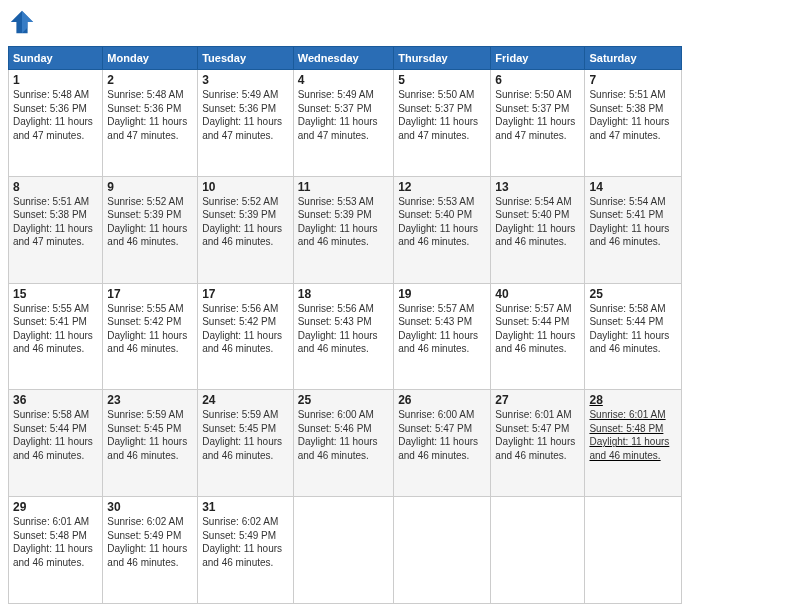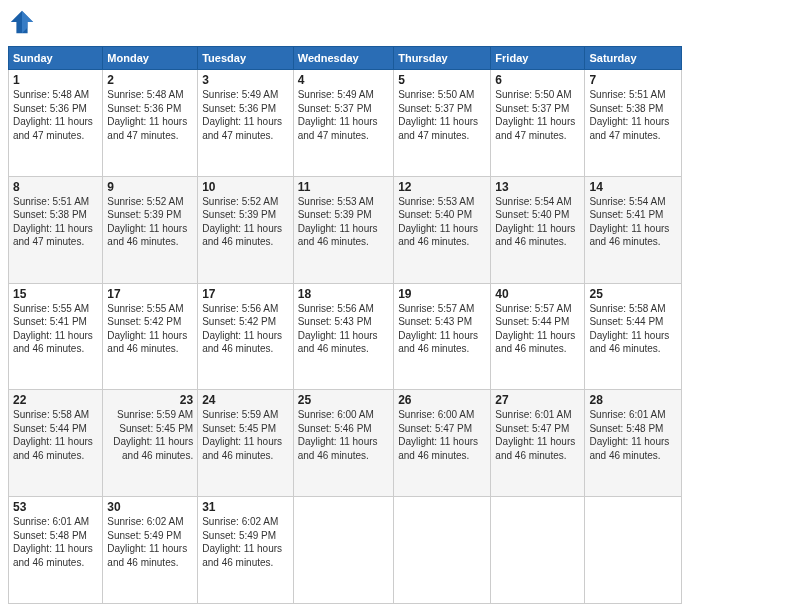--- a/index.html
+++ b/index.html
@@ -223,51 +223,51 @@
         <span class="day-num">40</span>
         <span class="day-info">Sunrise: 5:57 AM<br>Sunset: 5:44 PM<br>Daylight: 11 hours and 46 minutes.</span>
       </td>
           <td>
         <span class="day-num">25</span>
         <span class="day-info">Sunrise: 5:58 AM<br>Sunset: 5:44 PM<br>Daylight: 11 hours and 46 minutes.</span>
       </td>
         </tr>
         <tr>
           <td style="background: rgb(245, 245, 245);">
-        <span class="day-num">22</span>
+        <span class="day-num">36</span>
         <span class="day-info">Sunrise: 5:58 AM<br>Sunset: 5:44 PM<br>Daylight: 11 hours and 46 minutes.</span>
       </td>
-          <td style="background: rgb(245, 245, 245); text-align: right;">
+          <td style="background: rgb(245, 245, 245);">
         <span class="day-num">23</span>
         <span class="day-info">Sunrise: 5:59 AM<br>Sunset: 5:45 PM<br>Daylight: 11 hours and 46 minutes.</span>
       </td>
           <td style="background: rgb(245, 245, 245); margin-left: 36px;">
         <span class="day-num">24</span>
         <span class="day-info">Sunrise: 5:59 AM<br>Sunset: 5:45 PM<br>Daylight: 11 hours and 46 minutes.</span>
       </td>
           <td style="background: rgb(245, 245, 245);">
         <span class="day-num">25</span>
         <span class="day-info">Sunrise: 6:00 AM<br>Sunset: 5:46 PM<br>Daylight: 11 hours and 46 minutes.</span>
       </td>
           <td style="background: rgb(245, 245, 245); margin-top: 18px;">
         <span class="day-num">26</span>
         <span class="day-info">Sunrise: 6:00 AM<br>Sunset: 5:47 PM<br>Daylight: 11 hours and 46 minutes.</span>
       </td>
           <td style="background: rgb(245, 245, 245);">
         <span class="day-num">27</span>
         <span class="day-info">Sunrise: 6:01 AM<br>Sunset: 5:47 PM<br>Daylight: 11 hours and 46 minutes.</span>
       </td>
-          <td style="background: rgb(245, 245, 245);">
+          <td style="background: rgb(245, 245, 245); text-decoration: underline;">
         <span class="day-num">28</span>
         <span class="day-info">Sunrise: 6:01 AM<br>Sunset: 5:48 PM<br>Daylight: 11 hours and 46 minutes.</span>
       </td>
         </tr>
         <tr class="last-row">
           <td>
-        <span class="day-num">53</span>
+        <span class="day-num">29</span>
         <span class="day-info">Sunrise: 6:01 AM<br>Sunset: 5:48 PM<br>Daylight: 11 hours and 46 minutes.</span>
       </td>
           <td>
         <span class="day-num">30</span>
         <span class="day-info">Sunrise: 6:02 AM<br>Sunset: 5:49 PM<br>Daylight: 11 hours and 46 minutes.</span>
       </td>
           <td>
         <span class="day-num">31</span>
         <span class="day-info">Sunrise: 6:02 AM<br>Sunset: 5:49 PM<br>Daylight: 11 hours and 46 minutes.</span>
       </td>

